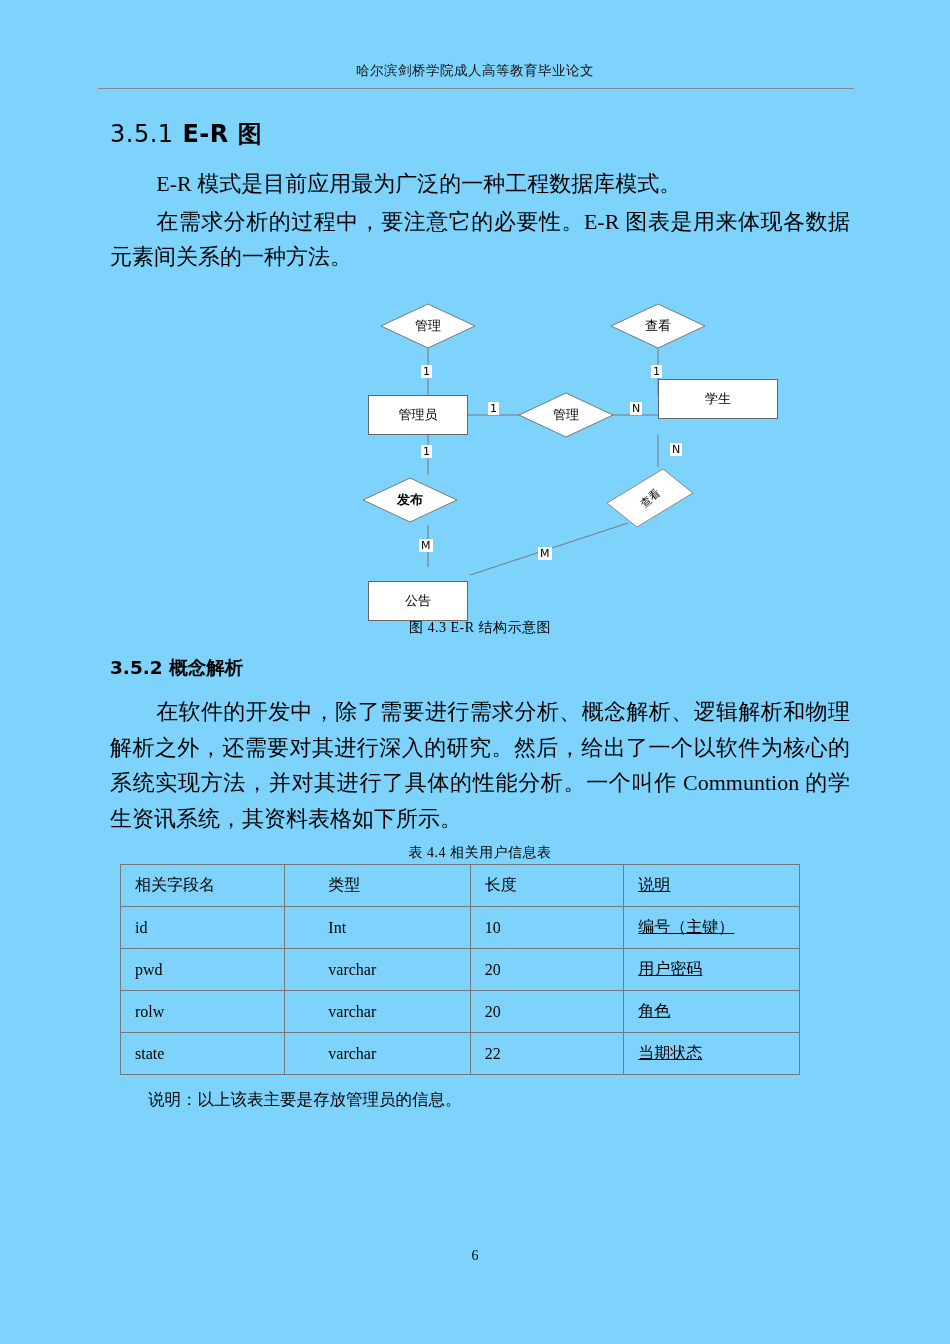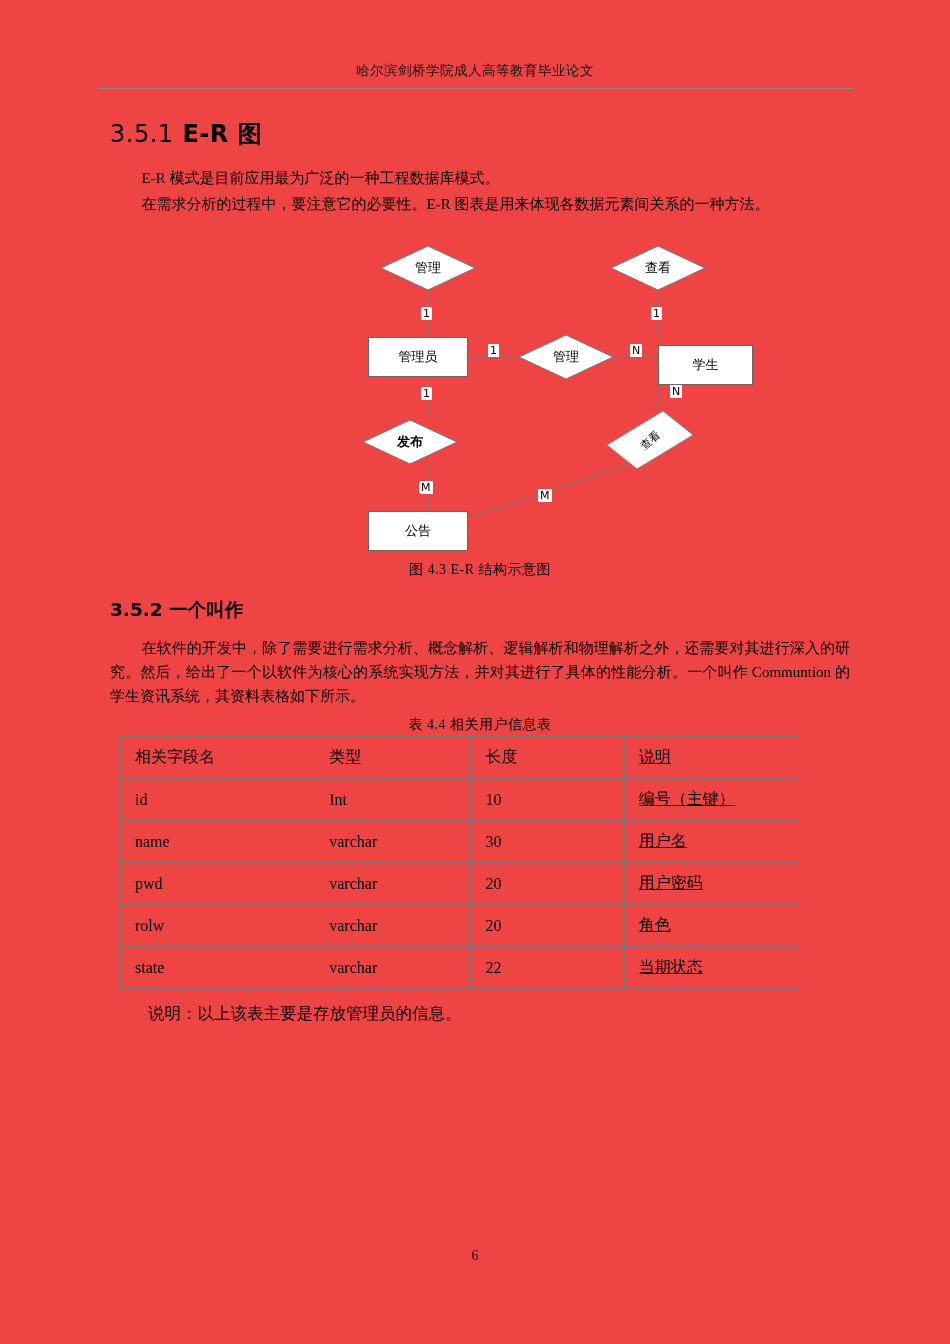--- a/index.html
+++ b/index.html
@@ -3,21 +3,21 @@
 <meta charset="utf-8">
 <style>
   html, body {
     margin: 0;
     padding: 0;
     background: #b0b0b0;
   }
   .page {
     width: 950px;
     height: 1344px;
-    background: #ef4444;
+    background: #7dd3fc;
     position: relative;
     margin: 0 auto;
     font-family: "Liberation Serif", "DejaVu Serif", serif;
     color: #000;
     overflow: hidden;
   }
   .header-text {
     position: absolute;
     top: 62px;
     left: 0;
@@ -46,21 +46,21 @@
     font-family: "DejaVu Sans", "Liberation Sans", sans-serif;
     font-size: 24px;
     font-weight: bold;
     margin: 0 0 16px 0;
     letter-spacing: 0.5px;
   }
   h2.sec .num {
     font-weight: normal;
   }
   p.para {
-    font-size: 15px;
+    font-size: 22px;
     line-height: 1.62;
     margin: 0 0 2px 0;
     text-align: justify;
     text-justify: inter-ideograph;
   }
   p.indent {
     text-indent: 2.1em;
   }
   .er-wrap {
     position: relative;
@@ -220,21 +220,21 @@
 
       <div class="diamond-wrap" style="left:408px; top:107px; width:96px; height:46px;">
         <div class="diamond">
           <svg width="96" height="46">
               <polygon points="48,1 95,23 48,45 1,23" fill="#fff" stroke="#777" stroke-width="1"></polygon>
             </svg>
           <div class="lbl">管理</div>
         </div>
       </div>
 
-      <div class="node rect" style="left:548px; top:118px; width:95px; height:40px;">
+      <div class="node rect" style="left:548px; top:94px; width:120px; height:40px;">
         <span>学生</span>
       </div>
 
       <div class="diamond-wrap" style="left:252px; top:192px; width:96px; height:46px;font-weight:bold;">
         <div class="diamond">
           <svg width="96" height="46">
               <polygon points="48,1 95,23 48,45 1,23" fill="#fff" stroke="#777" stroke-width="1"></polygon>
             </svg>
           <div class="lbl">发布</div>
         </div>
@@ -242,39 +242,39 @@
 
       <div class="diamond-wrap" style="left:495px; top:182px; width:90px; height:62px;">
         <div class="diamond">
           <svg width="90" height="62">
               <polygon points="58,2 88,26 32,60 2,36" fill="#fff" stroke="#888" stroke-width="1"></polygon>
             </svg>
           <div class="lbl" style="transform: rotate(-40deg); font-size:11px;">查看</div>
         </div>
       </div>
 
-      <div class="node rect" style="left:258px; top:284px; width:100px; height:40px;">
+      <div class="node rect" style="left:258px; top:296px; width:100px; height:40px;">
         <span>公告</span>
       </div>
 
       <div class="edge-label" style="left:311px; top:80px;">1</div>
       <div class="edge-label" style="left:541px; top:80px;">1</div>
       <div class="edge-label" style="left:378px; top:117px;">1</div>
       <div class="edge-label" style="left:520px; top:117px;">N</div>
       <div class="edge-label" style="left:560px; top:158px;">N</div>
       <div class="edge-label" style="left:311px; top:160px;">1</div>
       <div class="edge-label" style="left:309px; top:254px;">M</div>
       <div class="edge-label" style="left:428px; top:262px;">M</div>
     </div>
 
     <div class="fig-caption">图 4.3 E-R 结构示意图</div>
 
     <h2 class="sec2">
       <span class="num">3.5.2</span>
-      <span>一个叫作</span>
+      <span>概念解析</span>
     </h2>
 
     <p class="para indent">在软件的开发中，除了需要进行需求分析、概念解析、逻辑解析和物理解析之外，还需要对其进行深入的研究。然后，给出了一个以软件为核心的系统实现方法，并对其进行了具体的性能分析。一个叫作 Communtion 的学生资讯系统，其资料表格如下所示。</p>
 
     <div class="tbl-caption">表 4.4 相关用户信息表</div>
 
     <table class="data">
       <tbody>
         <tr>
           <td class="c1">相关字段名</td>
@@ -282,26 +282,20 @@
           <td class="c3">长度</td>
           <td class="c4">说明</td>
         </tr>
         <tr>
           <td class="c1">id</td>
           <td class="c2">Int</td>
           <td class="c3">10</td>
           <td class="c4">编号（主键）</td>
         </tr>
         <tr>
-          <td class="c1">name</td>
-          <td class="c2">varchar</td>
-          <td class="c3">30</td>
-          <td class="c4">用户名</td>
-        </tr>
-        <tr>
           <td class="c1">pwd</td>
           <td class="c2">varchar</td>
           <td class="c3">20</td>
           <td class="c4">用户密码</td>
         </tr>
         <tr>
           <td class="c1">rolw</td>
           <td class="c2">varchar</td>
           <td class="c3">20</td>
           <td class="c4">角色</td>

